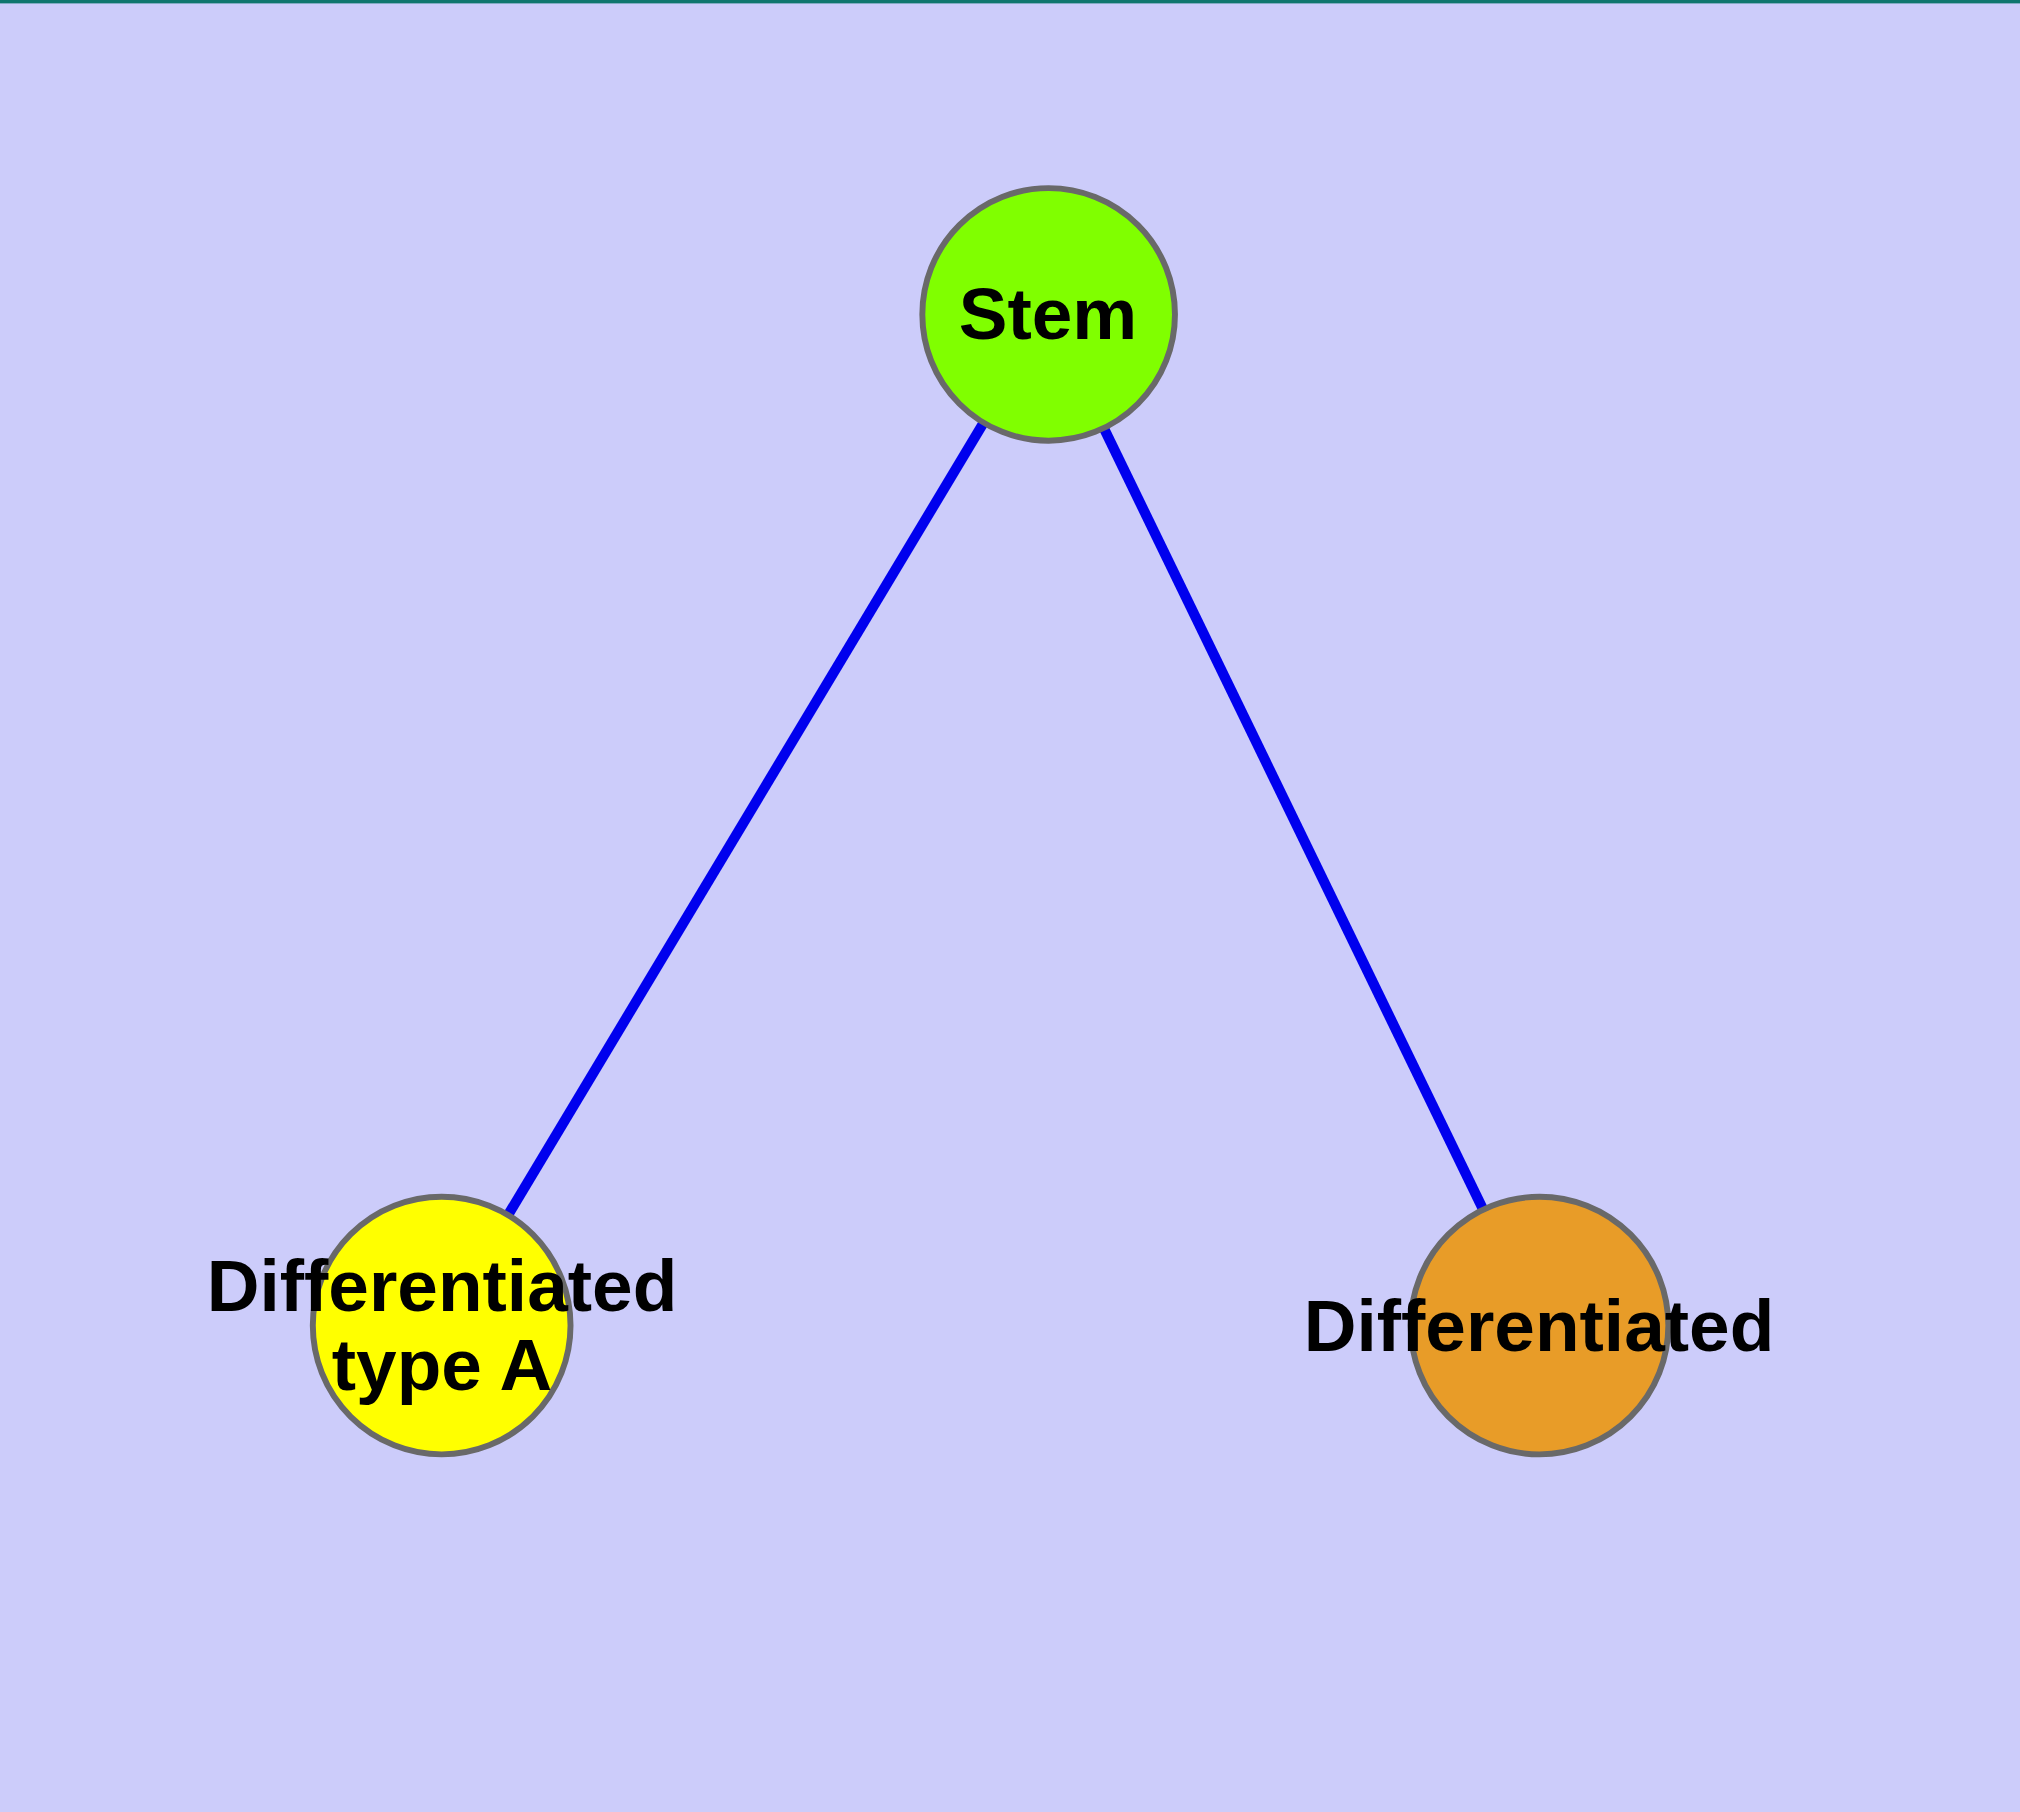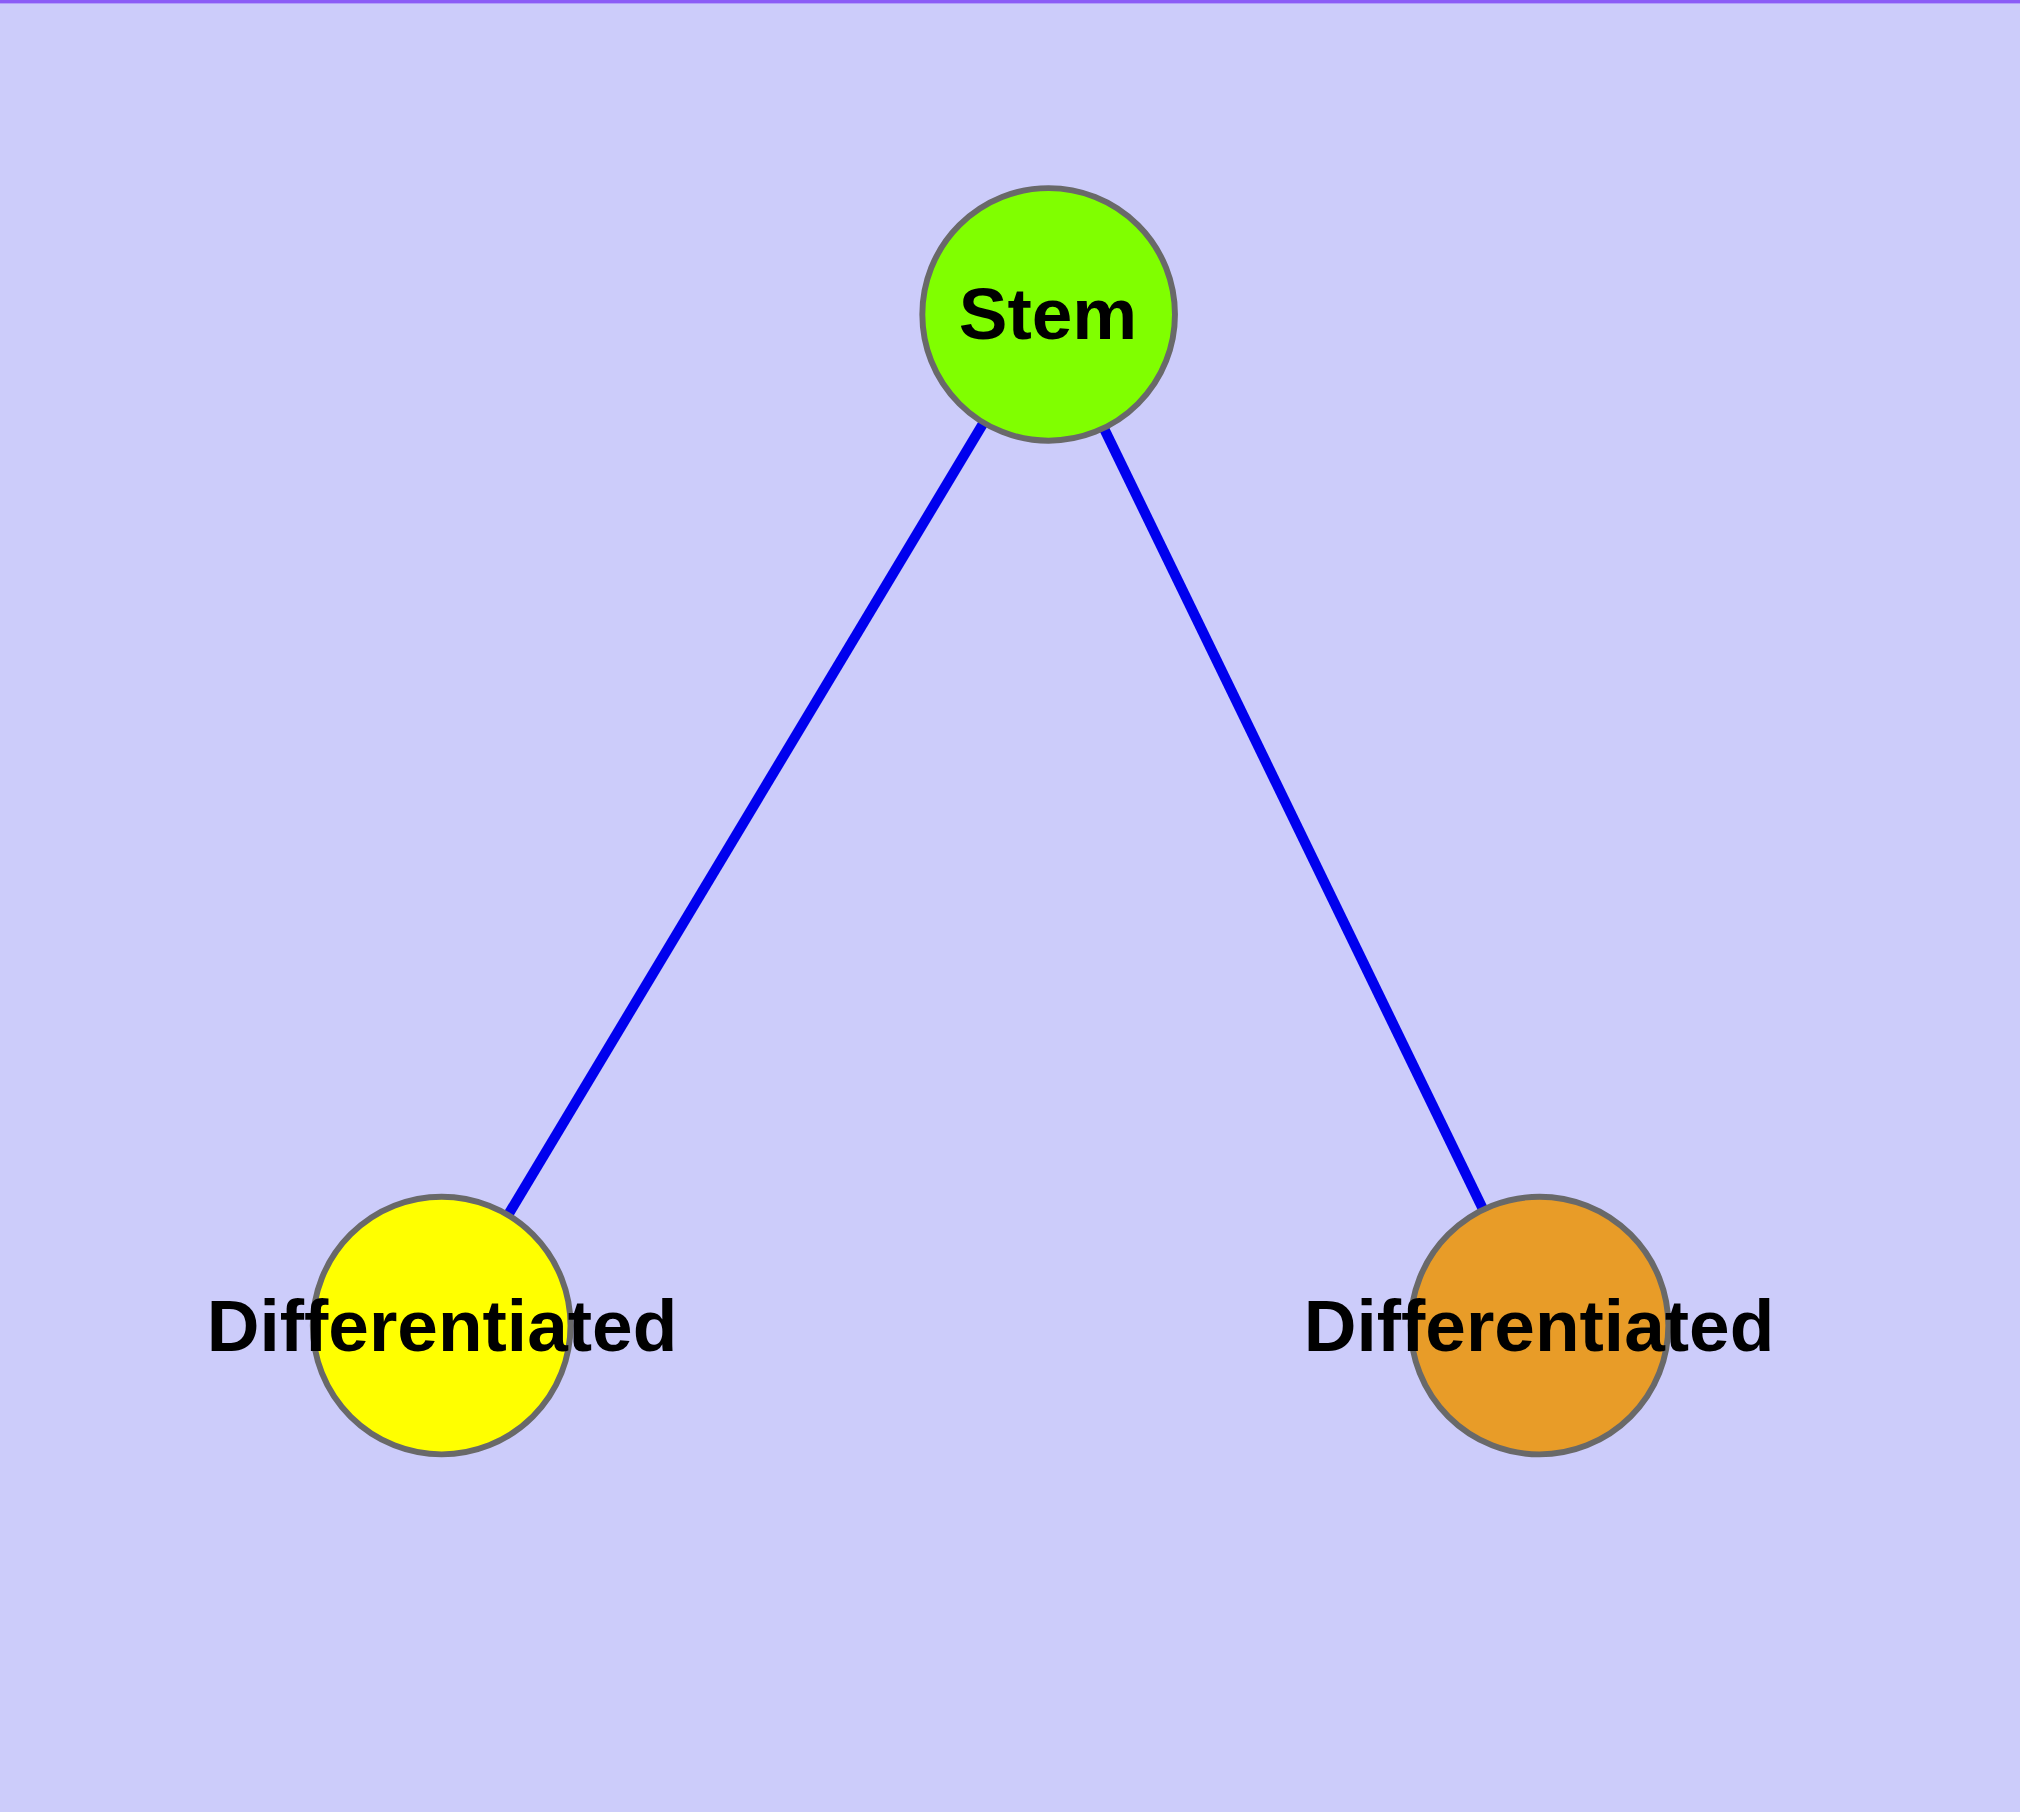--- a/index.html
+++ b/index.html
@@ -42,30 +42,30 @@
   .label-stem {
     font-size: 73px;
   }
   .label-diff {
     font-size: 73px;
   }
 </style>
 </head>
 <body>
 
-<div id="graph-canvas" style="width: 2021px; height: 1812px; background: #8b5cf6;">
+<div id="graph-canvas" style="width: 2021px; height: 1812px; background: #0f766e;">
   <svg id="graph-svg" viewBox="0 0 2384 2138" preserveAspectRatio="none" xmlns="http://www.w3.org/2000/svg" style="width: 2021px; height: 1812px;">
       <rect x="0" y="4" width="2384" height="2134" fill="#ccccfa"></rect>
       <g>
         <line x1="1237" y1="371" x2="521" y2="1564" stroke="#0000ee" stroke-width="12" stroke-linecap="butt"></line>
         <line x1="1237" y1="371" x2="1816" y2="1564" stroke="#0000ee" stroke-width="12" stroke-linecap="butt"></line>
       </g>
       <g>
         <circle cx="1237" cy="371" r="149" fill="#80ff00" stroke="#696969" stroke-width="7"></circle>
         <circle cx="521" cy="1564" r="152" fill="#ffff00" stroke="#696969" stroke-width="7"></circle>
         <circle cx="1816" cy="1564" r="152" fill="#e89c28" stroke="#696969" stroke-width="7"></circle>
       </g>
     </svg>
 <div class="node-label label-stem" style="left: 1048px; top: 314px; font-size: 73px; color: rgb(0, 0, 0);"><div>Stem</div></div>
-    <div class="node-label label-diff" style="left: 442px; top: 1326px; font-size: 73px; color: rgb(0, 0, 0);"><div>Differentiated</div></div>
+    <div class="node-label label-diff" style="left: 442px; top: 1326px; font-size: 73px; color: rgb(0, 0, 0);"><div>Differentiated</div><div>type A</div></div>
     <div class="node-label label-diff" style="left: 1539px; top: 1326px; font-size: 73px; color: rgb(0, 0, 0);"><div>Differentiated</div></div>
   </div>
 
 
 </body></html>

